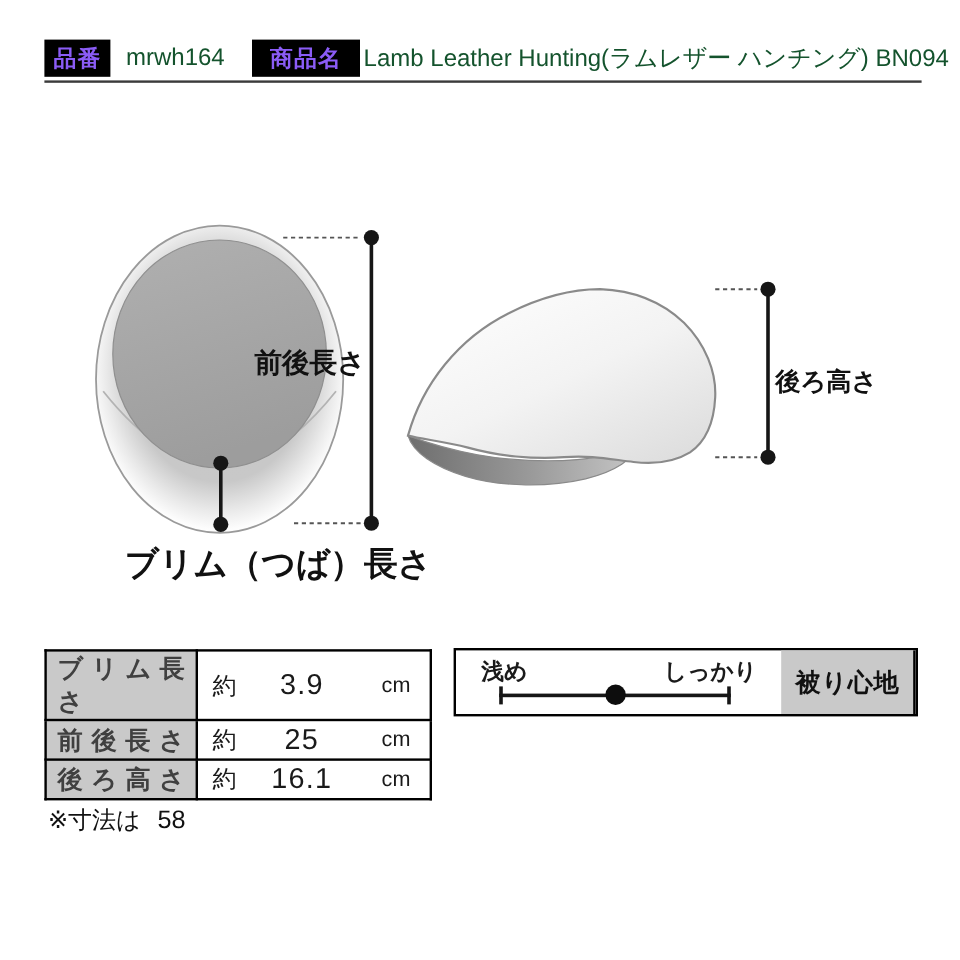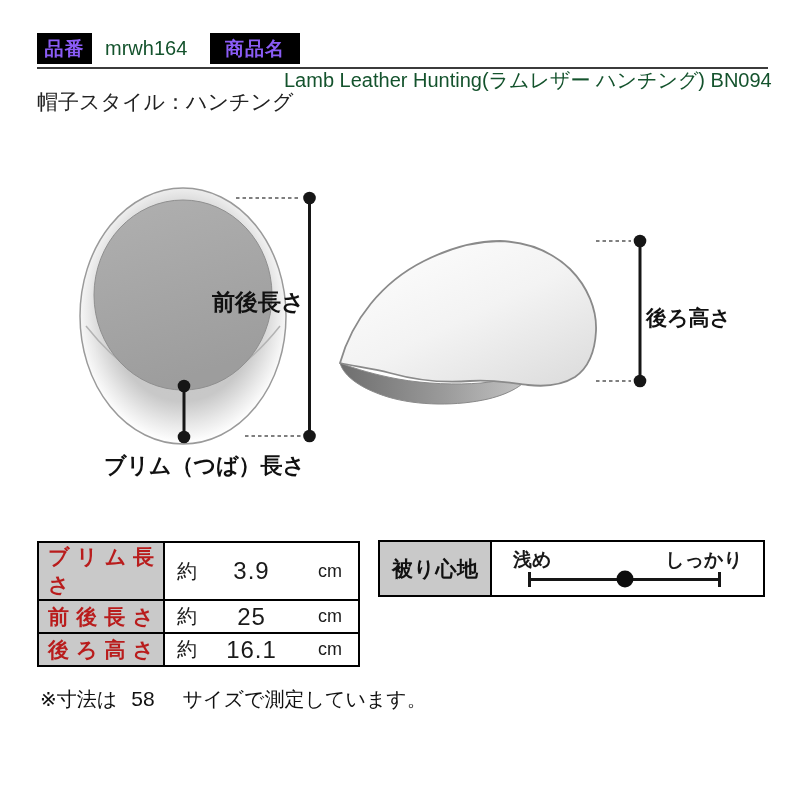--- a/index.html
+++ b/index.html
@@ -9,39 +9,39 @@
 
   
   .tag { position:absolute; top:33px; height:31px; background:#000; color:#8b5cf6;
          display:flex; align-items:center; justify-content:center;
          font-size:19px; font-weight:600; letter-spacing:1px; }
   #tag-item-no { left:37px; width:55px; }
   #tag-product { left:210px; width:90px; }
   .hdr-val { position:absolute; top:33px; height:31px; display:flex; align-items:center;
              font-size:20px; color:#14532d; }
   #val-item-no { left:105px; }
-  #val-product { left:284px;margin-top:32px; }
+  #val-product { left:303px; }
   #header-rule { position:absolute; left:37px; top:67px; width:731px; height:2px; background:#3b3b3b; }
 
   #style-line { position:absolute; left:37px; top:88px; font-size:21px; color:#222; }
 
   
   .fig-label { position:absolute; font-weight:700; color:#111; white-space:nowrap; }
   #label-front-back { left:212px; top:287px; width:92px; font-size:23px; text-align:right; }
-  #label-brim { left:104px; top:451px; width:192px; font-size:22px; text-align:center; }
+  #label-brim { left:104px; top:451px; width:192px; font-size:28px; text-align:center; }
   #label-back-height { left:646px; top:304px; font-size:21px; }
 
   #diagram-svg { position:absolute; left:0; top:160px; width:800px; height:360px; pointer-events:none; }
 
   
   #size-table { position:absolute; left:37px; top:541px; border-collapse:collapse; }
   #size-table td { border:2px solid #000; height:33px; vertical-align:middle; }
   #size-table td.th { width:126px; background:#c9c9c9; font-size:21px; font-weight:600;
                       padding:0 9px; text-align:justify; text-align-last:justify;
-                      text-justify:inter-character; color:#b91c1c; }
+                      text-justify:inter-character; color:#404040; }
   #size-table td.tv { width:195px; background:#fff; padding:0; }
   .val-wrap { display:flex; align-items:center; width:100%; padding:0 16px 0 12px; }
   .approx { font-size:20px; }
   .num { flex:1; text-align:center; font-size:24px; letter-spacing:1px; }
   .unit { width:36px; text-align:right; font-size:18px; }
 
   
   #fit-panel { position:absolute; left:378px; top:540px; width:387px; height:57px;
                border:2px solid #000; display:flex; background:#fff; }
   #fit-label { width:112px; background:#c9c9c9; border-right:2px solid #000;
@@ -52,36 +52,35 @@
   #fit-area { position:relative; flex:1; }
   #fit-left-label { position:absolute; left:21px; top:5px; font-size:19px; font-weight:600; }
   #fit-right-label { position:absolute; right:20px; top:5px; font-size:19px; font-weight:600; }
   #fit-track { position:absolute; left:36px; top:36px; width:193px; height:3px; background:#161616; }
   .tick { position:absolute; top:-6px; width:3px; height:15px; background:#161616; }
   .tick.l { left:0; } .tick.r { right:0; }
   #fit-dot { position:absolute; top:1px; left:50%; width:17px; height:17px;
              border-radius:50%; background:#0d0d0d; transform:translate(-50%,-50%); }
 
   
-  #footnote { position:absolute; left:40px; top:686px; display:flex; align-items:baseline;
+  #footnote { position:absolute; left:40px; top:670px; display:flex; align-items:baseline;
               font-size:20px; color:#111;justify-content:center; }
   #footnote .fn-size { margin:0 28px 0 14px; font-size:21px; }
 </style>
 </head>
 <body>
 
 <div id="page">
 
   <div class="tag" id="tag-item-no">品番</div>
   <div class="hdr-val" id="val-item-no">mrwh164</div>
   <div class="tag" id="tag-product">商品名</div>
   <div class="hdr-val" id="val-product">Lamb Leather Hunting(ラムレザー ハンチング) BN094</div>
   <div id="header-rule"></div>
 
-  <div id="style-line">帽子スタイル：ハンチング</div>
 
   <svg id="diagram-svg" viewBox="0 160 800 360" xmlns="http://www.w3.org/2000/svg">
     <defs>
       <radialGradient id="gTop" cx="50%" cy="47%" r="52%">
         <stop offset="0%" stop-color="#c6c6c6"></stop>
         <stop offset="70%" stop-color="#c8c8c8"></stop>
         <stop offset="88%" stop-color="#e9e9e9"></stop>
         <stop offset="100%" stop-color="#fdfdfd"></stop>
       </radialGradient>
       <linearGradient id="gCrown" x1="0" y1="0" x2="0.3" y2="1">
@@ -179,33 +178,32 @@
           <span class="approx">約</span>
           <span class="num">16.1</span>
           <span class="unit">cm</span>
         </div>
           </td>
       </tr>
     </tbody>
   </table>
 
   <div id="fit-panel">
-    <div id="fit-label">
-      <span>被り心地</span>
-    </div>
     <div id="fit-area">
       <div id="fit-left-label">浅め</div>
       <div id="fit-right-label">しっかり</div>
       <div id="fit-track">
         <div class="tick l"></div>
         <div class="tick r"></div>
         <div id="fit-dot" style="left: 50%;"></div>
       </div>
     </div>
+    <div id="fit-label">
+      <span>被り心地</span>
+    </div>
   </div>
 
   <div id="footnote">
     <span class="fn-prefix">※寸法は</span>
     <span class="fn-size">58</span>
-    <span class="fn-suffix">サイズで測定しています。</span>
   </div>
 
 </div>
 
 </body></html>

